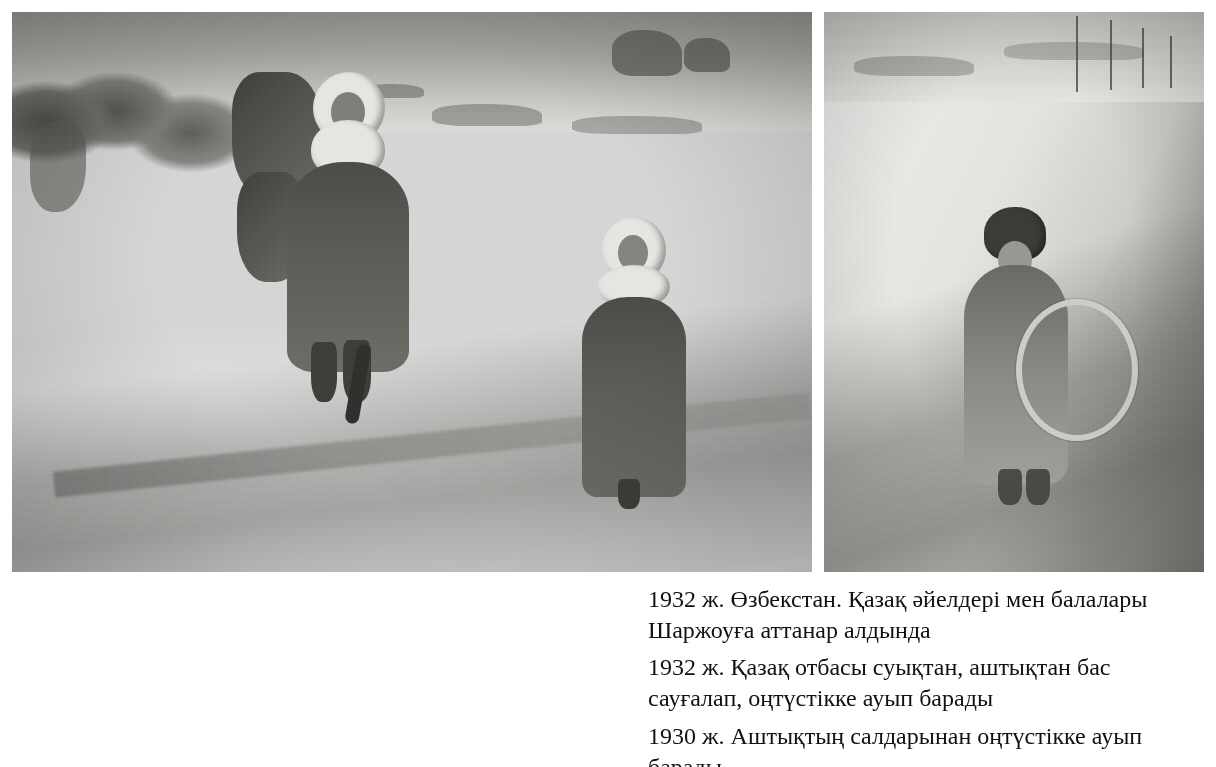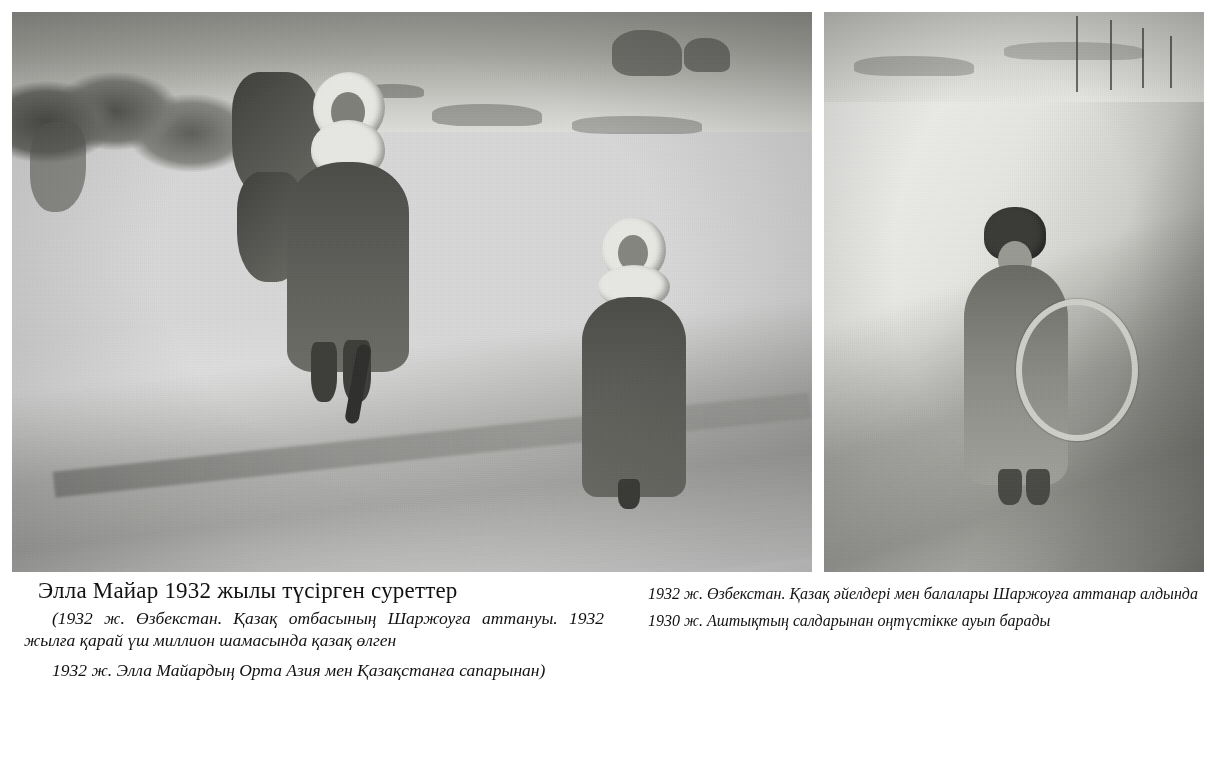--- a/index.html
+++ b/index.html
@@ -186,22 +186,21 @@
   }
   .cap {
     font-style: italic;
     font-size: 17.5px;
     line-height: 1.28;
     margin: 0 0 7px 0;
     text-align: justify;
   }
   .cap.indent { text-indent: 28px; }
   .cap-r {
-    font-style: italic;
-    font-size: 16px;
+    font-size: 24px;
     line-height: 1.28;
     margin: 0 0 7px 0;
   }
 </style>
 </head>
 <body>
 
 <div class="page">
 
   <div class="photo" id="photo-left">
@@ -266,25 +265,21 @@
       <div class="legs" style="left:44px; top:262px; width:24px; height:36px; background:#4a4a46;"></div>
       <div class="legs" style="left:72px; top:262px; width:24px; height:36px; background:#4a4a46;"></div>
     </div>
 
     <div class="grain"></div>
     <div class="vignette"></div>
   </div>
 
   <div class="captions">
 
-    <div class="col-left">
-      <div class="headline">Элла Майар 1932 жылы  түсірген суреттер</div>
-      <p class="cap indent">(1932 ж. Өзбекстан. Қазақ отбасының Шаржоуға аттануы. 1932 жылға қарай үш миллион шамасында қазақ өлген</p>
-      <p class="cap indent">1932 ж. Элла Майардың Орта Азия мен Қазақстанға сапарынан)</p>
-    </div>
 
     <div class="col-right">
       <p class="cap-r">1932 ж. Өзбекстан. Қазақ әйелдері мен балалары Шаржоуға аттанар алдында</p>
+      <p class="cap-r">1932 ж. Қазақ отбасы суықтан, аштықтан  бас сауғалап, оңтүстікке ауып барады</p>
       <p class="cap-r">1930 ж. Аштықтың салдарынан оңтүстікке ауып барады</p>
     </div>
 
   </div>
 </div>
 
 </body></html>

